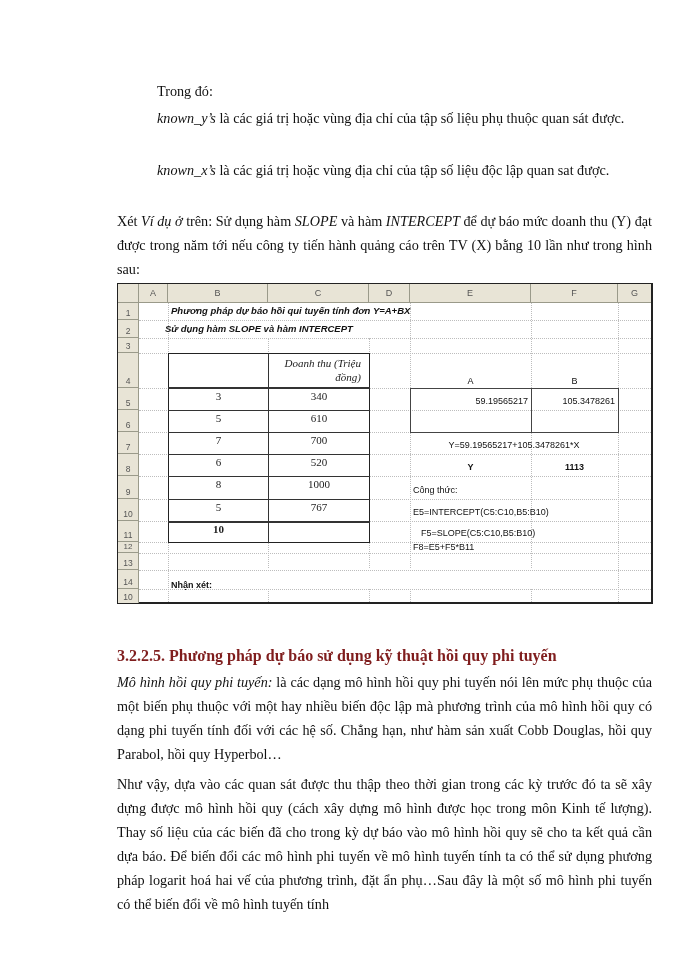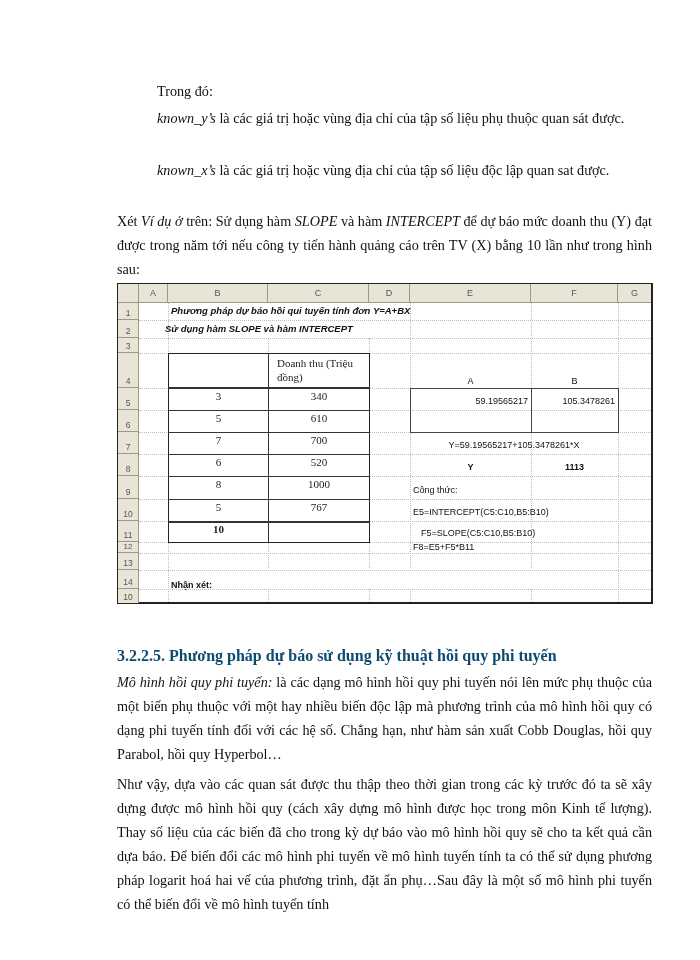--- a/index.html
+++ b/index.html
@@ -2,21 +2,21 @@
 <html><head>
 <meta charset="utf-8">
 <style>
   html, body { margin:0; padding:0; background:#ffffff; }
   body { width:700px; height:960px; position:relative; overflow:hidden;
          font-family:"Liberation Serif", "DejaVu Serif", serif; color:#111; }
   .p { position:absolute; left:117px; width:535px; font-size:14.2px; line-height:24px; text-align:justify; }
   .p i { font-style:italic; }
   .indent { text-indent:40px; }
   .heading { position:absolute; left:117px; top:647px; width:560px; font-family:"Liberation Serif", serif;
-             font-weight:bold; font-size:16px; color:#0c4a6e; white-space:nowrap; }
+             font-weight:bold; font-size:16px; color:#7f1d1d; white-space:nowrap; }
 
   
   .sheet { position:absolute; left:117px; top:283px; width:536px; height:321px;
            border:1px solid #222; border-right:2px solid #222; border-bottom:2px solid #222; box-sizing:border-box;
            font-family:"Liberation Sans", "DejaVu Sans", sans-serif; font-size:9px; color:#111; background:#fff; }
   .hdr { position:absolute; background:#e8e4d6; border-right:1px solid #9a9a8a; border-bottom:1px solid #9a9a8a; box-sizing:border-box;
          color:#555; font-size:9px; text-align:center; }
   .colhdr { top:0; height:19px; line-height:19px; }
   .rowhdr { left:0; width:21px; text-align:center; font-size:8.5px; display:flex; align-items:flex-end; justify-content:center; padding-bottom:1px; }
   .hl { position:absolute; border-top:1px dotted #bdbdbd; height:0; }
@@ -106,21 +106,21 @@
   <div class="tbl" style="left:50px;top:69px;width:202px;height:190px;"></div>
   <div class="tline-v" style="left:150px;top:69px;height:190px;"></div>
   <div class="tline-h" style="left:50px;width:202px;top:103px;border-top-width:2px;"></div>
   <div class="tline-h" style="left:50px;width:202px;top:126px;"></div>
   <div class="tline-h" style="left:50px;width:202px;top:148px;"></div>
   <div class="tline-h" style="left:50px;width:202px;top:170px;"></div>
   <div class="tline-h" style="left:50px;width:202px;top:192px;"></div>
   <div class="tline-h" style="left:50px;width:202px;top:215px;"></div>
   <div class="tline-h" style="left:50px;width:202px;top:237px;border-top-width:2px;"></div>
 
-  <div class="cell serifcell" style="left:151px;top:72px;width:100px;text-align:left;white-space:normal;line-height:14px;padding:0 8px;">Doanh thu (Triệu đồng)</div>
+  <div class="cell serifcell" style="left:151px;top:72px;width:100px;text-align:right;white-space:normal;line-height:14px;padding:0 8px;font-style:italic;">Doanh thu (Triệu đồng)</div>
 
   <div class="cell serifcell" style="left:51px;top:106px;width:99px;text-align:center;">3</div>
   <div class="cell serifcell" style="left:151px;top:106px;width:100px;text-align:center;">340</div>
   <div class="cell serifcell" style="left:51px;top:128px;width:99px;text-align:center;">5</div>
   <div class="cell serifcell" style="left:151px;top:128px;width:100px;text-align:center;">610</div>
   <div class="cell serifcell" style="left:51px;top:150px;width:99px;text-align:center;">7</div>
   <div class="cell serifcell" style="left:151px;top:150px;width:100px;text-align:center;">700</div>
   <div class="cell serifcell" style="left:51px;top:172px;width:99px;text-align:center;">6</div>
   <div class="cell serifcell" style="left:151px;top:172px;width:100px;text-align:center;">520</div>
   <div class="cell serifcell" style="left:51px;top:194px;width:99px;text-align:center;">8</div>

